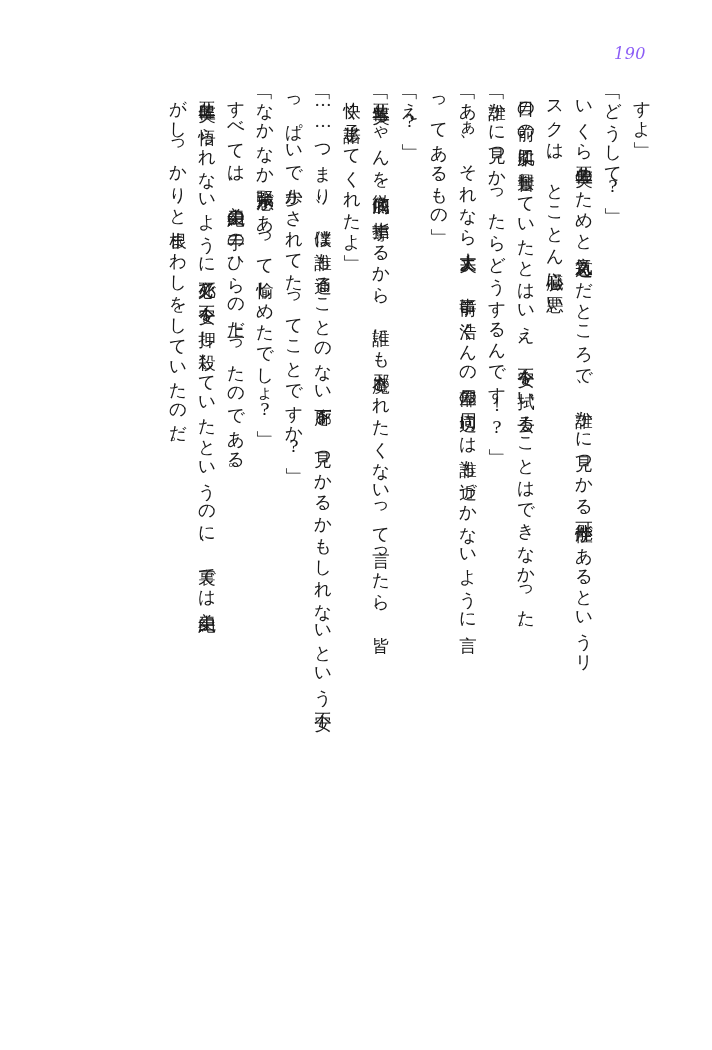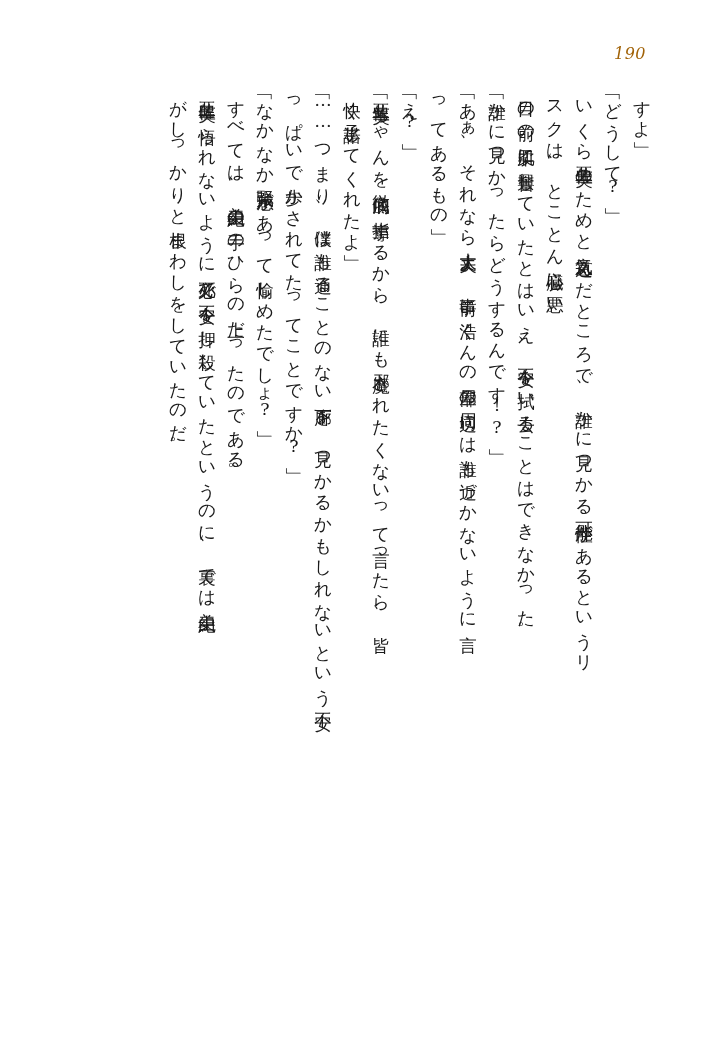--- a/index.html
+++ b/index.html
@@ -23,21 +23,21 @@
   }
 
   
   #page-number {
     position: absolute;
     top: 44px;
     right: 66px;
     font-family: "DejaVu Serif", serif;
     font-style: italic;
     font-size: 16px;
-    color: #a16207;
+    color: #8b5cf6;
     letter-spacing: 0.5px;
   }
 
   
   #body-text {
     position: absolute;
     top: 88px;
     right: 62px;
     left: 78px;
     height: 880px;

